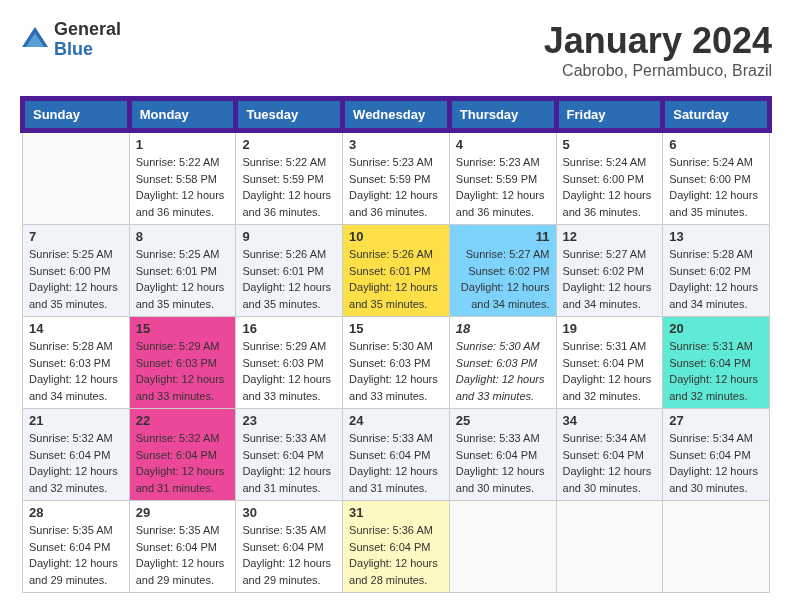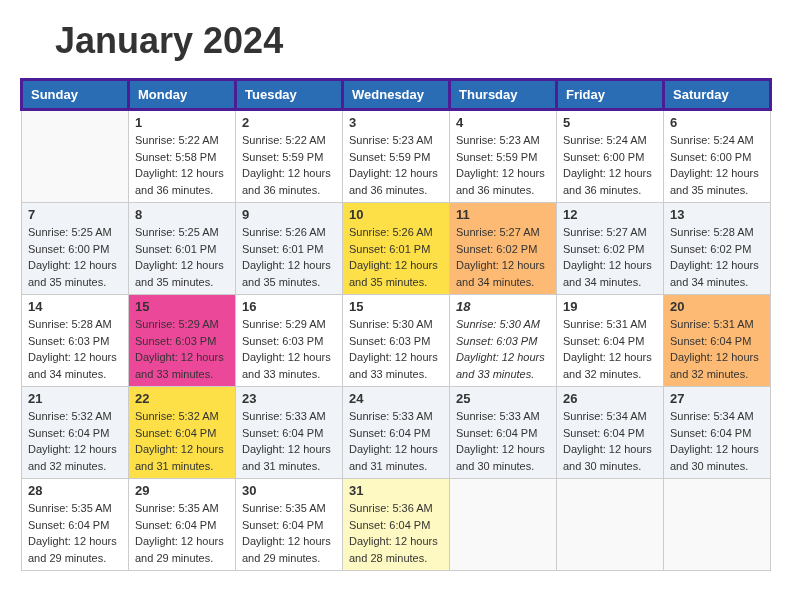--- a/index.html
+++ b/index.html
@@ -57,21 +57,21 @@
       width: 100%;
       border-collapse: collapse;
     }
     .calendar th {
       background-color: #2a6db5;
       color: #fff;
       font-size: 13px;
       font-weight: bold;
       text-align: left;
       padding: 6px 8px;
-      border: 3px solid #4c1d95;
+      border: 5px solid #4c1d95;
     }
     .calendar td {
       border: 1px solid #ccc;
       vertical-align: top;
       padding: 4px 6px;
       width: calc(100% / 7);
       min-height: 80px;
       font-size: 11px;
       color: #333;
       background: #fff;
@@ -92,22 +92,33 @@
       background: #fff;
     }
     tr.week-row:nth-child(even) td:not(.empty) {
       background: #f5f5f5;
     }
   </style>
 </head>
 <body>
 
 <div class="header">
+  <div class="logo">
+    <svg class="logo-icon" viewBox="0 0 30 30">
+      <polygon points="15,2 28,22 2,22" fill="#2a6db5"></polygon>
+      <polygon points="15,8 24,22 6,22" fill="#5a9fd4"></polygon>
+    </svg>
+    <div class="logo-text">
+      <span class="logo-general">General</span>
+      <span class="logo-blue">Blue</span>
+    </div>
+  </div>
   <div class="title-block">
     <div class="title-month">January 2024</div>
+    <div class="title-location">Cabrobo, Pernambuco, Brazil</div>
   </div>
 </div>
 
 <table class="calendar">
   <thead>
     <tr>
     <th>Sunday</th>
         <th>Monday</th>
         <th>Tuesday</th>
         <th>Wednesday</th>
@@ -154,21 +165,21 @@
           <div class="day-info">Sunrise: 5:25 AM<br>Sunset: 6:01 PM<br>Daylight: 12 hours and 35 minutes.</div>
         </td>
         <td style="background: rgb(240, 244, 248);">
           <div class="day-number">9</div>
           <div class="day-info">Sunrise: 5:26 AM<br>Sunset: 6:01 PM<br>Daylight: 12 hours and 35 minutes.</div>
         </td>
         <td style="background: #fde047;">
           <div class="day-number">10</div>
           <div class="day-info">Sunrise: 5:26 AM<br>Sunset: 6:01 PM<br>Daylight: 12 hours and 35 minutes.</div>
         </td>
-        <td style="background: #fdba74;">
+        <td style="background: #7dd3fc; text-align: right;">
           <div class="day-number">11</div>
           <div class="day-info">Sunrise: 5:27 AM<br>Sunset: 6:02 PM<br>Daylight: 12 hours and 34 minutes.</div>
         </td>
         <td style="background: rgb(240, 244, 248);">
           <div class="day-number">12</div>
           <div class="day-info">Sunrise: 5:27 AM<br>Sunset: 6:02 PM<br>Daylight: 12 hours and 34 minutes.</div>
         </td>
         <td style="background: rgb(240, 244, 248);">
           <div class="day-number">13</div>
           <div class="day-info">Sunrise: 5:28 AM<br>Sunset: 6:02 PM<br>Daylight: 12 hours and 34 minutes.</div>
@@ -192,48 +203,48 @@
           <div class="day-info">Sunrise: 5:30 AM<br>Sunset: 6:03 PM<br>Daylight: 12 hours and 33 minutes.</div>
         </td>
         <td style="background: rgb(255, 255, 255); font-style: italic;">
           <div class="day-number">18</div>
           <div class="day-info">Sunrise: 5:30 AM<br>Sunset: 6:03 PM<br>Daylight: 12 hours and 33 minutes.</div>
         </td>
         <td style="background: rgb(255, 255, 255);">
           <div class="day-number">19</div>
           <div class="day-info">Sunrise: 5:31 AM<br>Sunset: 6:04 PM<br>Daylight: 12 hours and 32 minutes.</div>
         </td>
-        <td style="background: #fdba74;">
+        <td style="background: #5eead4;">
           <div class="day-number">20</div>
           <div class="day-info">Sunrise: 5:31 AM<br>Sunset: 6:04 PM<br>Daylight: 12 hours and 32 minutes.</div>
         </td>
       </tr>
       <tr class="week-row" style="background: rgb(240, 244, 248);">
         <td style="background: rgb(240, 244, 248);">
           <div class="day-number">21</div>
           <div class="day-info">Sunrise: 5:32 AM<br>Sunset: 6:04 PM<br>Daylight: 12 hours and 32 minutes.</div>
         </td>
-        <td style="background: #fde047;">
+        <td style="background: #ec4899;">
           <div class="day-number">22</div>
           <div class="day-info">Sunrise: 5:32 AM<br>Sunset: 6:04 PM<br>Daylight: 12 hours and 31 minutes.</div>
         </td>
         <td style="background: rgb(240, 244, 248);">
           <div class="day-number">23</div>
           <div class="day-info">Sunrise: 5:33 AM<br>Sunset: 6:04 PM<br>Daylight: 12 hours and 31 minutes.</div>
         </td>
         <td style="background: rgb(240, 244, 248);">
           <div class="day-number">24</div>
           <div class="day-info">Sunrise: 5:33 AM<br>Sunset: 6:04 PM<br>Daylight: 12 hours and 31 minutes.</div>
         </td>
         <td style="background: rgb(240, 244, 248);">
           <div class="day-number">25</div>
           <div class="day-info">Sunrise: 5:33 AM<br>Sunset: 6:04 PM<br>Daylight: 12 hours and 30 minutes.</div>
         </td>
         <td style="background: rgb(240, 244, 248);">
-          <div class="day-number">26</div>
+          <div class="day-number">34</div>
           <div class="day-info">Sunrise: 5:34 AM<br>Sunset: 6:04 PM<br>Daylight: 12 hours and 30 minutes.</div>
         </td>
         <td style="background: rgb(240, 244, 248); margin-left: 32px;">
           <div class="day-number">27</div>
           <div class="day-info">Sunrise: 5:34 AM<br>Sunset: 6:04 PM<br>Daylight: 12 hours and 30 minutes.</div>
         </td>
       </tr>
       <tr class="week-row" style="background: rgb(255, 255, 255);">
         <td style="background: rgb(255, 255, 255);">
           <div class="day-number">28</div>

